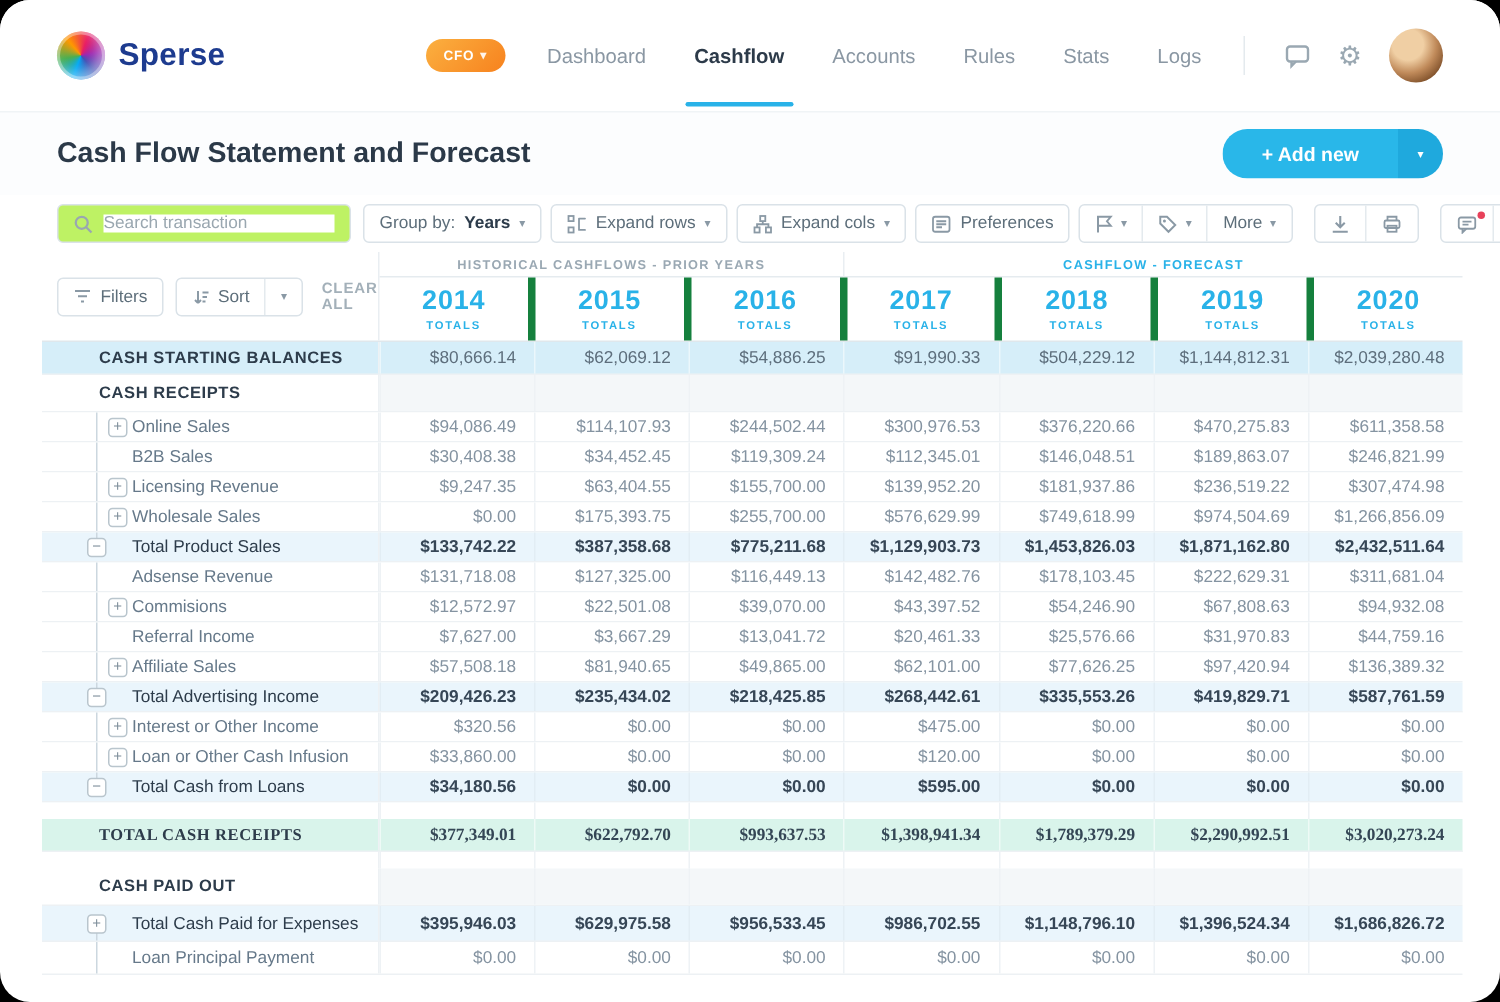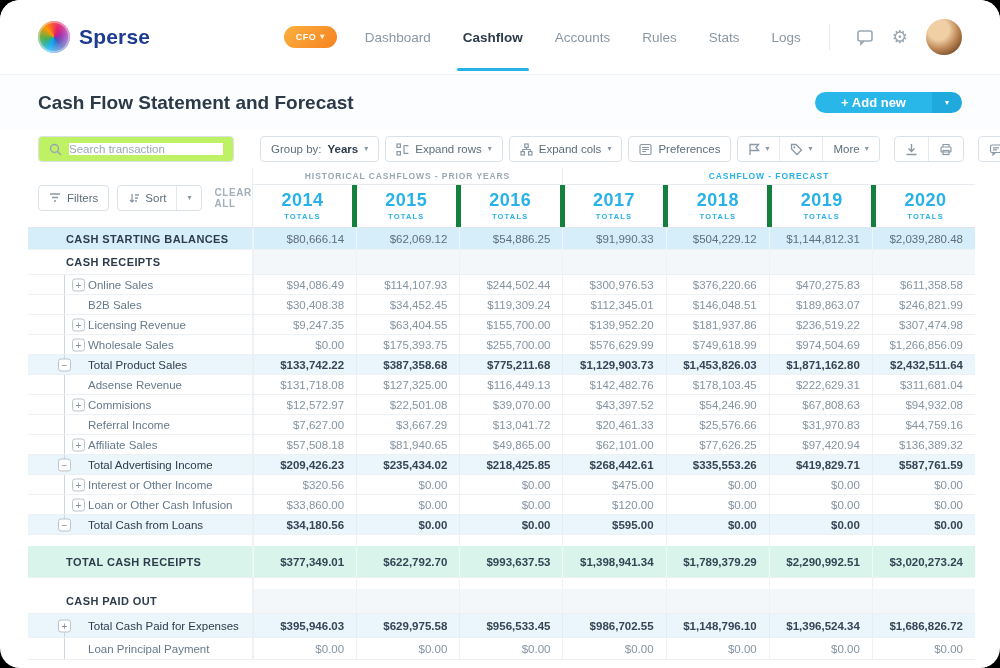--- a/index.html
+++ b/index.html
@@ -24,21 +24,21 @@
   .nav-icons { display:flex; align-items:center; gap:18px; }
   .icon-g { color:#9aa8b2; }
   .gear { font-size:18px; color:#9aa8b2; cursor:pointer; line-height:1; }
   .avatar { width:36px; height:36px; border-radius:50%; cursor:pointer;
     background: radial-gradient(circle at 35% 30%, #f0cfa4 0 30%, #c08a5a 55%, #70431f 85%, #5a3417); }
   .caret { font-size:8px; color:#8a99a5; line-height:1; }
 
   
   .titlebar { height:56px; display:flex; align-items:center; padding:0 38px; background:#fcfdfe; border-top:1px solid #f0f4f6; }
   .page-title { font-size:19px; font-weight:700; color:#2b3948; }
-  .addnew { margin-left:auto; display:flex; align-items:stretch; border-radius:17px; overflow:hidden; cursor:pointer; height:21px; }
+  .addnew { margin-left:auto; display:flex; align-items:stretch; border-radius:17px; overflow:hidden; cursor:pointer; height:33px; }
   .addnew-main { background:#29b7e9; color:#fff; font-size:13px; font-weight:700; display:flex; align-items:center; padding:0 26px; }
   .addnew-caret { background:#1fa9dd; display:flex; align-items:center; padding:0 13px; }
   .addnew-caret .caret { color:#fff; }
 
   
   .toolbar { height:38px; display:flex; align-items:center; padding:0 38px; gap:6px; background:#fff; }
   .tb-input { display:flex; align-items:center; gap:7px; width:212px; height:26px; padding:0 10px;
     border:1px solid #dae2e8; border-radius:4px; background:#bef264; }
   .tb-input input { border:none; outline:none; flex:1; font-size:11.5px; color:#55656f; font-family:inherit; }
   .tb-input input::placeholder { color:#9aa7b0; }
@@ -87,21 +87,21 @@
   .trow.section .cell-val { background:#f4f7f9; }
 
   .trow.child { height:20px; }
   .trow.subtotal { height:20px; background:#eaf5fc; }
   .trow.subtotal .lab-text { font-weight:400; color:#2d3c4b; }
   .trow.subtotal .cell-val { font-weight:700; color:#364656; border-left-color:#e2edf4; }
   .trow.subtotal.tall { height:24px; }
   .trow.child.tall { height:22px; }
   .trow.child .cell-label, .trow.subtotal .cell-label { padding-left:60px; }
 
-  .trow.grandtotal { height:32px; background:#d9f4eb; }
+  .trow.grandtotal { height:22px; background:#d9f4eb;font-family:Liberation Serif, serif; }
   .trow.grandtotal .lab-text { font-weight:700; color:#2d3c4b; font-size:11px; letter-spacing:.4px; }
   .trow.grandtotal .cell-val { font-weight:700; color:#344655; border-left-color:rgba(255,255,255,.55); }
 
   .trow.spacer { height:11px; border-bottom:none; }
 
   .tree-full::before, .tree-end::before, .tree-start::before { content:''; position:absolute; left:36px; width:1px; background:#ccd7df; top:0; bottom:0; }
   .tree-end::before { bottom:50%; }
   .tree-start::before { top:50%; }
 
   .toggle-box { position:absolute; top:50%; transform:translateY(-50%); width:13px; height:13px;
@@ -158,21 +158,21 @@
   </div>
 
   <div class="toolbar">
     <div class="tb-input">
       <svg class="ic" width="13" height="13" viewBox="0 0 13 13" fill="none" stroke="#9aa7b0" stroke-width="1.5">
         <circle cx="5.5" cy="5.5" r="4"></circle>
           <path d="M8.5 8.5 L12 12"></path>
       </svg>
       <input type="text" placeholder="Search transaction" style="">
     </div>
-    <div class="tb-btn" style="margin-left:20px;">
+    <div class="tb-btn" style="margin-left:2px;">
       <span>Group by:</span>
       <b>Years</b>
       <span class="caret">▾</span>
     </div>
     <div class="tb-btn">
       <svg class="ic" width="13" height="13" viewBox="0 0 13 13" fill="none" stroke="#8a99a5" stroke-width="1.2">
         <rect x="1" y="1" width="3.4" height="3.4"></rect>
           <rect x="1" y="8.6" width="3.4" height="3.4"></rect>
           <path d="M8 2.7 H12 M8 10.3 H12 M8 2.7 V10.3" stroke-linecap="round"></path>
       </svg>

